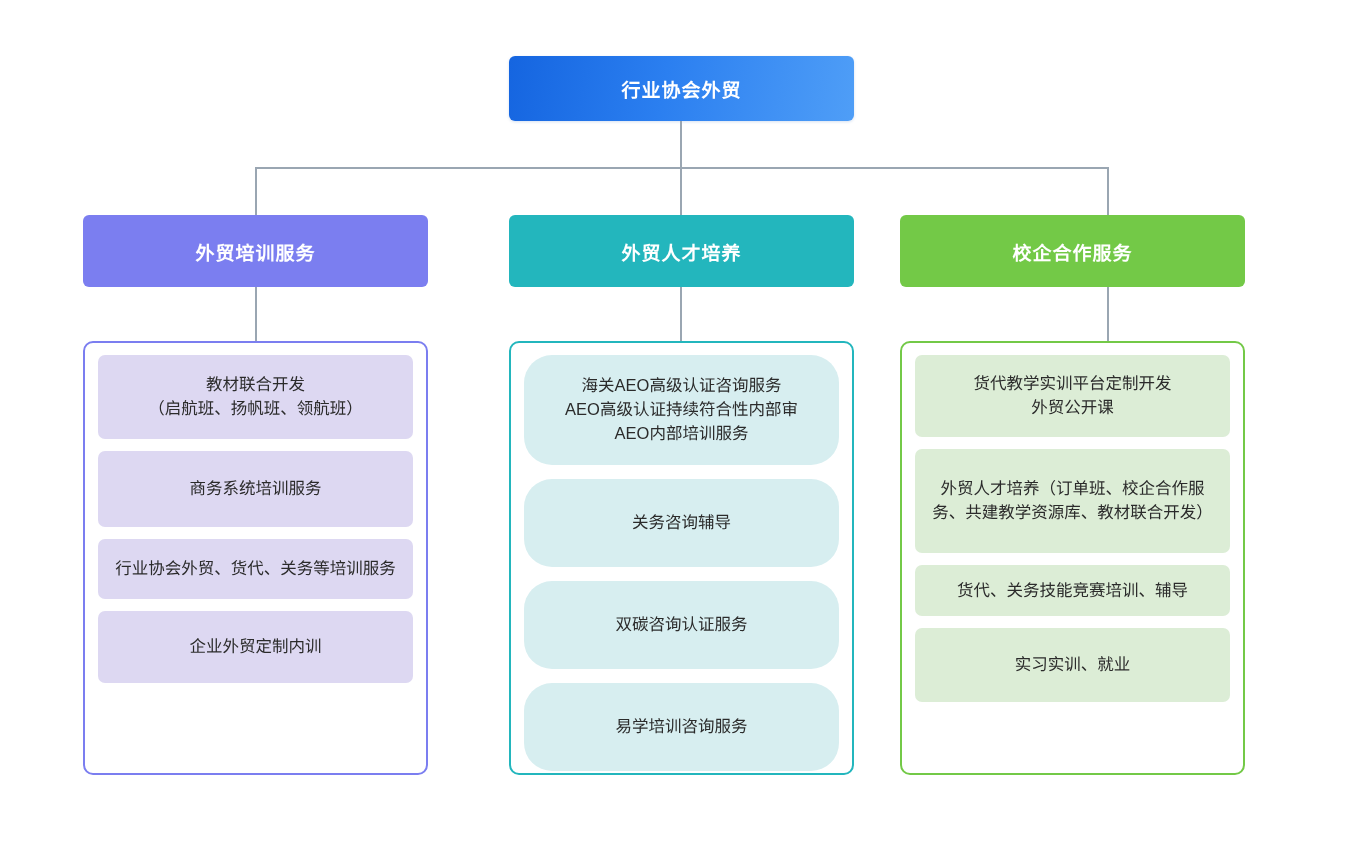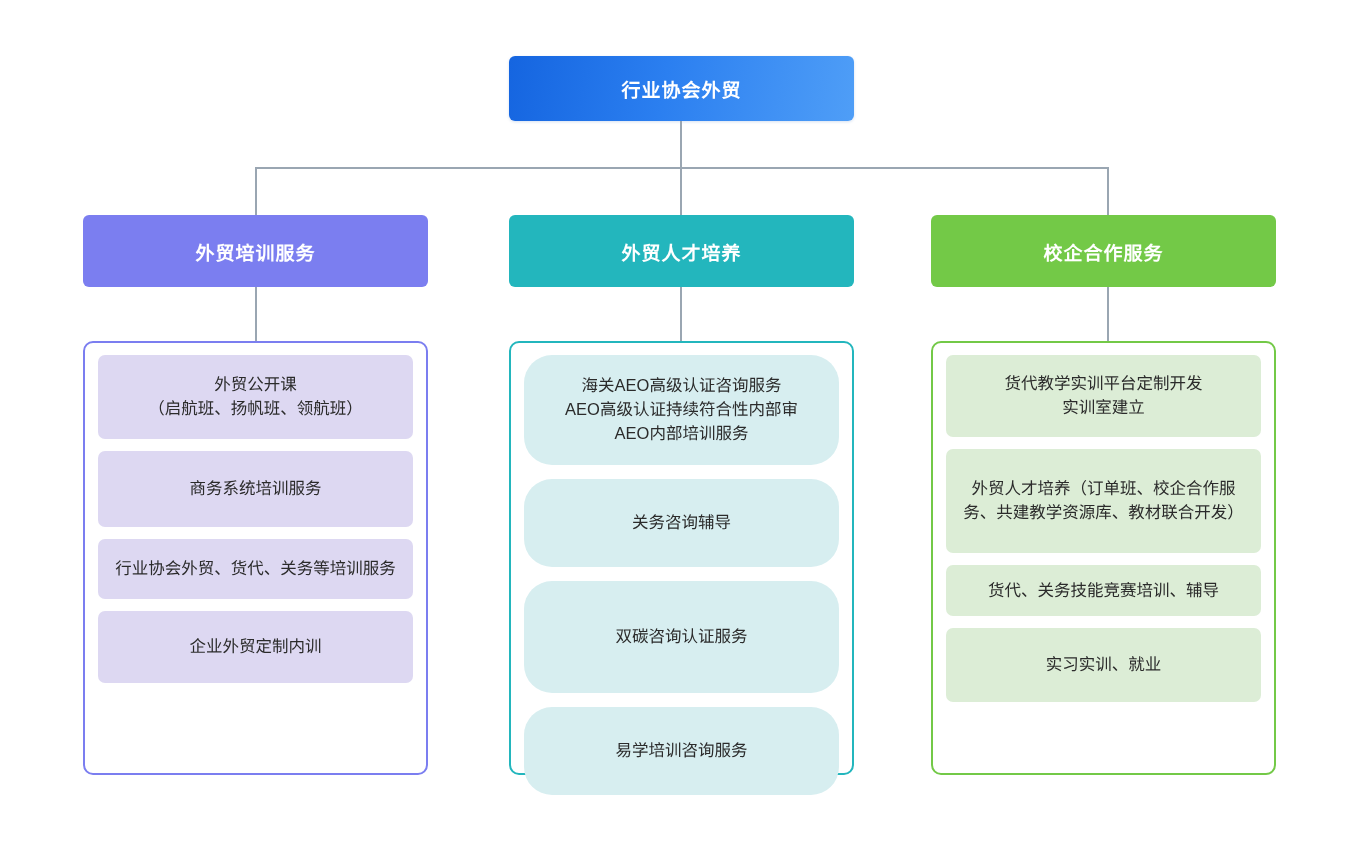--- a/index.html
+++ b/index.html
@@ -47,21 +47,21 @@
   .conn-v { width: 2px; }
   .conn-h { height: 2px; }
 
   
   .branch {
     position: absolute;
     top: 215px;
   }
   .branch-purple { left: 83px;  width: 345px; }
   .branch-teal   { left: 509px; width: 345px; }
-  .branch-green  { left: 931px; width: 345px; }
+  .branch-green  { left: 900px; width: 345px; }
 
   .branch-header {
     width: 100%;
     height: 72px;
     border-radius: 6px;
     display: flex;
     align-items: center;
     justify-content: center;
     color: #ffffff;
     font-size: 19px;
@@ -112,21 +112,21 @@
   .branch-body .leaf:last-child { margin-bottom: 0; }
 
   
   .body-purple .leaf:nth-child(1) { height: 84px; }
   .body-purple .leaf:nth-child(2) { height: 76px; }
   .body-purple .leaf:nth-child(3) { height: 60px; }
   .body-purple .leaf:nth-child(4) { height: 72px; }
 
   .body-teal .leaf:nth-child(1) { height: 110px; }
   .body-teal .leaf:nth-child(2) { height: 88px; }
-  .body-teal .leaf:nth-child(3) { height: 112px; }
+  .body-teal .leaf:nth-child(3) { height: 88px; }
   .body-teal .leaf:nth-child(4) { height: 88px; }
 
   .body-green .leaf:nth-child(1) { height: 82px; }
   .body-green .leaf:nth-child(2) { height: 104px; }
   .body-green .leaf:nth-child(3) { height: 51px; }
   .body-green .leaf:nth-child(4) { height: 74px; }
 </style>
 </head>
 <body>
 
@@ -142,21 +142,21 @@
   <div class="conn conn-v" style="left:680px; top:167px; height:48px;"></div>
   <div class="conn conn-v" style="left:1107px; top:167px; height:48px;"></div>
 
   <div class="conn conn-v" style="left:255px; top:279px; height:62px;"></div>
   <div class="conn conn-v" style="left:680px; top:279px; height:62px;"></div>
   <div class="conn conn-v" style="left:1107px; top:279px; height:62px;"></div>
 
   <div class="branch branch-purple">
     <div class="branch-header hdr-purple">外贸培训服务</div>
     <div class="branch-body body-purple">
-      <div class="leaf leaf-purple">外贸公开课
+      <div class="leaf leaf-purple">教材联合开发
 （启航班、扬帆班、领航班）</div>
       <div class="leaf leaf-purple">商务系统培训服务</div>
       <div class="leaf leaf-purple">行业协会外贸、货代、关务等培训服务</div>
       <div class="leaf leaf-purple">企业外贸定制内训</div>
     </div>
   </div>
 
   <div class="branch branch-teal">
     <div class="branch-header hdr-teal">外贸人才培养</div>
     <div class="branch-body body-teal">
@@ -166,20 +166,20 @@
       <div class="leaf leaf-teal">关务咨询辅导</div>
       <div class="leaf leaf-teal">双碳咨询认证服务</div>
       <div class="leaf leaf-teal">易学培训咨询服务</div>
     </div>
   </div>
 
   <div class="branch branch-green">
     <div class="branch-header hdr-green">校企合作服务</div>
     <div class="branch-body body-green">
       <div class="leaf leaf-green">货代教学实训平台定制开发
-实训室建立</div>
+外贸公开课</div>
       <div class="leaf leaf-green">外贸人才培养（订单班、校企合作服务、共建教学资源库、教材联合开发）</div>
       <div class="leaf leaf-green">货代、关务技能竞赛培训、辅导</div>
       <div class="leaf leaf-green">实习实训、就业</div>
     </div>
   </div>
 
 </div>
 
 </body></html>

